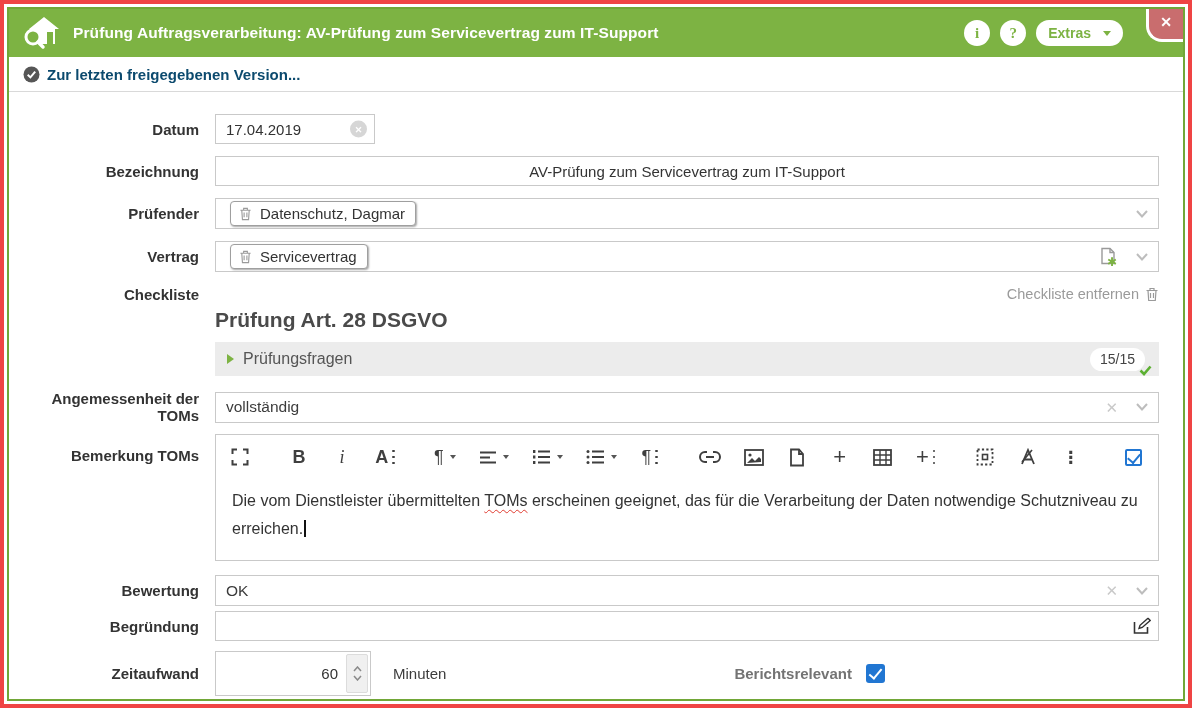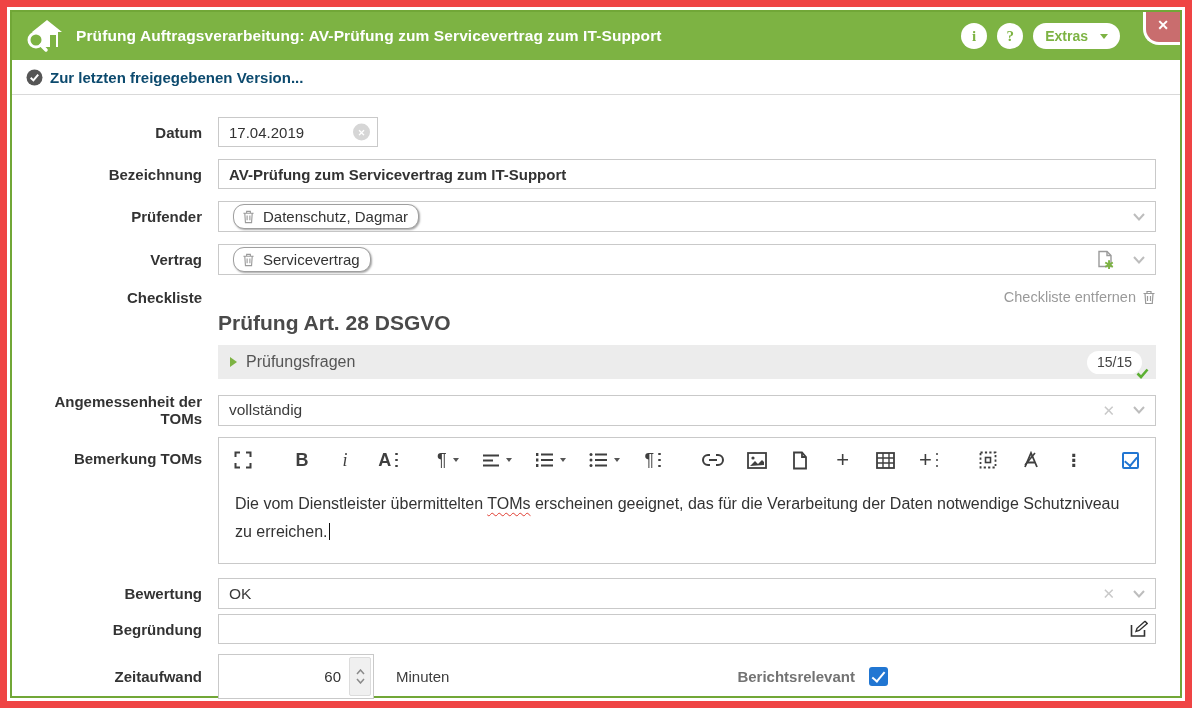--- a/index.html
+++ b/index.html
@@ -1,18 +1,18 @@
 <!DOCTYPE html>
 <html><head>
 <meta charset="utf-8">
 <style>
   * { box-sizing: border-box; margin: 0; padding: 0; }
   html,body { width:1192px; height:708px; overflow:hidden; background:#fff;
     font-family:"Liberation Sans","DejaVu Sans",sans-serif; }
-  .frame { position:relative; width:1192px; height:708px; border:7px solid #ef4444; background:#fff; }
+  .frame { position:relative; width:1192px; height:708px; border:4px solid #ef4444; background:#fff; }
   .window { position:absolute; left:3px; top:3px; right:3px; bottom:3px; border:2px solid #71a737; background:#fff; }
 
   
   .header { height:48px; background:#7db343; display:flex; align-items:center; padding:0 14px; }
   .logo { width:38px; height:34px; margin-right:12px; flex:0 0 auto; }
   .title { color:#fff; font-weight:700; font-size:15.5px; letter-spacing:.1px; flex:1 1 auto;
     white-space:nowrap; overflow:hidden; }
   .header-actions { display:flex; align-items:center; gap:10px; margin-right:46px; }
   .hbtn { width:26px; height:26px; border-radius:50%; background:#fff; border:none; color:#7db343;
     font-weight:700; font-size:15px; cursor:pointer; display:flex; align-items:center; justify-content:center;
@@ -47,21 +47,21 @@
   .xmark { color:#c9c9c9; font-size:15px; font-weight:700; cursor:pointer; line-height:1; }
   .chev { width:12px; height:8px; cursor:pointer; }
 
   
   .datum-wrap { position:relative; width:160px;text-decoration:underline; }
   .clear-btn { position:absolute; right:8px; top:50%; transform:translateY(-50%); width:17px; height:17px;
     border-radius:50%; background:#d6d6d6; color:#fff; border:none; font-size:9px; font-weight:700;
     display:flex; align-items:center; justify-content:center; cursor:pointer; }
 
   
-  .token { display:inline-flex; align-items:center; gap:8px; border:1px solid #9f9f9f; border-radius:11px;
+  .token { display:inline-flex; align-items:center; gap:8px; border:1px solid #9f9f9f; border-radius:4px;
     background:#fff; padding:3px 10px 3px 8px; margin-left:4px; font-size:15px; color:#333;
     box-shadow:1px 1px 2px rgba(0,0,0,.35); cursor:pointer; }
 
   
   .check-top { display:flex; align-items:flex-start; }
   .check-right { flex:1 1 auto; min-width:0; }
   .remove-row { display:flex; justify-content:flex-end; align-items:center; gap:6px; color:#9a9a9a;
     font-size:14.5px; height:20px; cursor:pointer; }
   .chk-title { font-size:21px; color:#4a4a4a; font-weight:700; margin-top:4px; }
   .section-bar { margin-top:10px; height:34px; background:#ececec; display:flex; align-items:center;
@@ -164,21 +164,21 @@
         <div class="datum-wrap">
           <input class="txt" value="17.04.2019" style="">
           <button class="clear-btn">✕</button>
         </div>
       </div>
     </div>
 
     <div class="row mb12">
       <div class="lblcol">Bezeichnung</div>
       <div class="fldcol">
-        <input class="txt" style="font-weight: 700;" value="AV-Prüfung zum Servicevertrag zum IT-Support">
+        <input class="txt" style="font-weight: 400; text-align: center;" value="AV-Prüfung zum Servicevertrag zum IT-Support">
       </div>
     </div>
 
     <div class="row mb12">
       <div class="lblcol">Prüfender</div>
       <div class="fldcol">
         <div class="selectbox">
           <span class="token">
             <svg width="13" height="14" viewBox="0 0 14 15">
               <path d="M1.5 3.5h11M5 3.5v-2h4v2M3 3.5l.7 10h6.6l.7-10M5.5 6v5M8.5 6v5" fill="none" stroke="#9a9a9a" stroke-width="1.2"></path>

